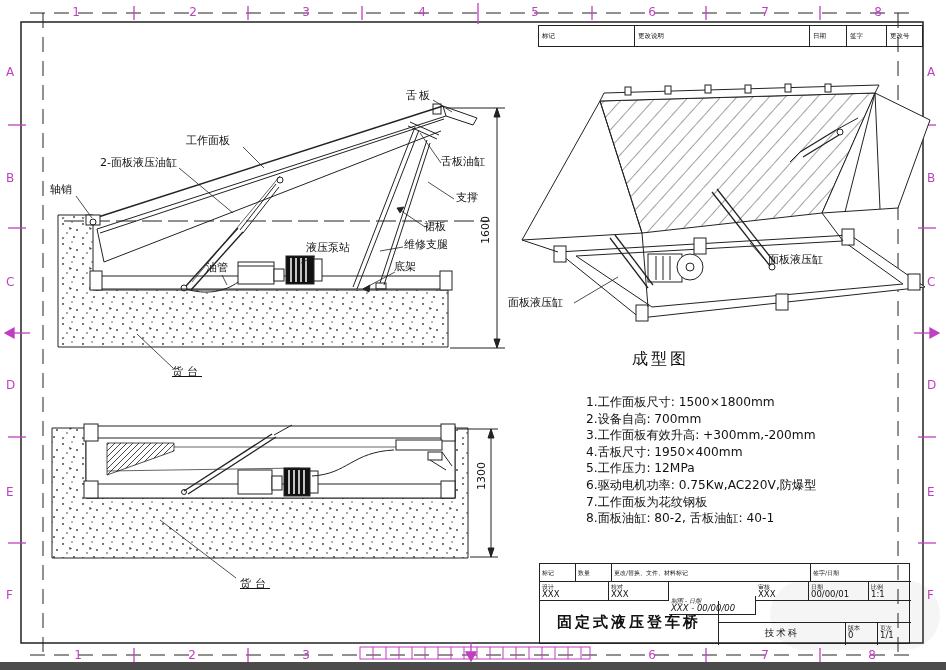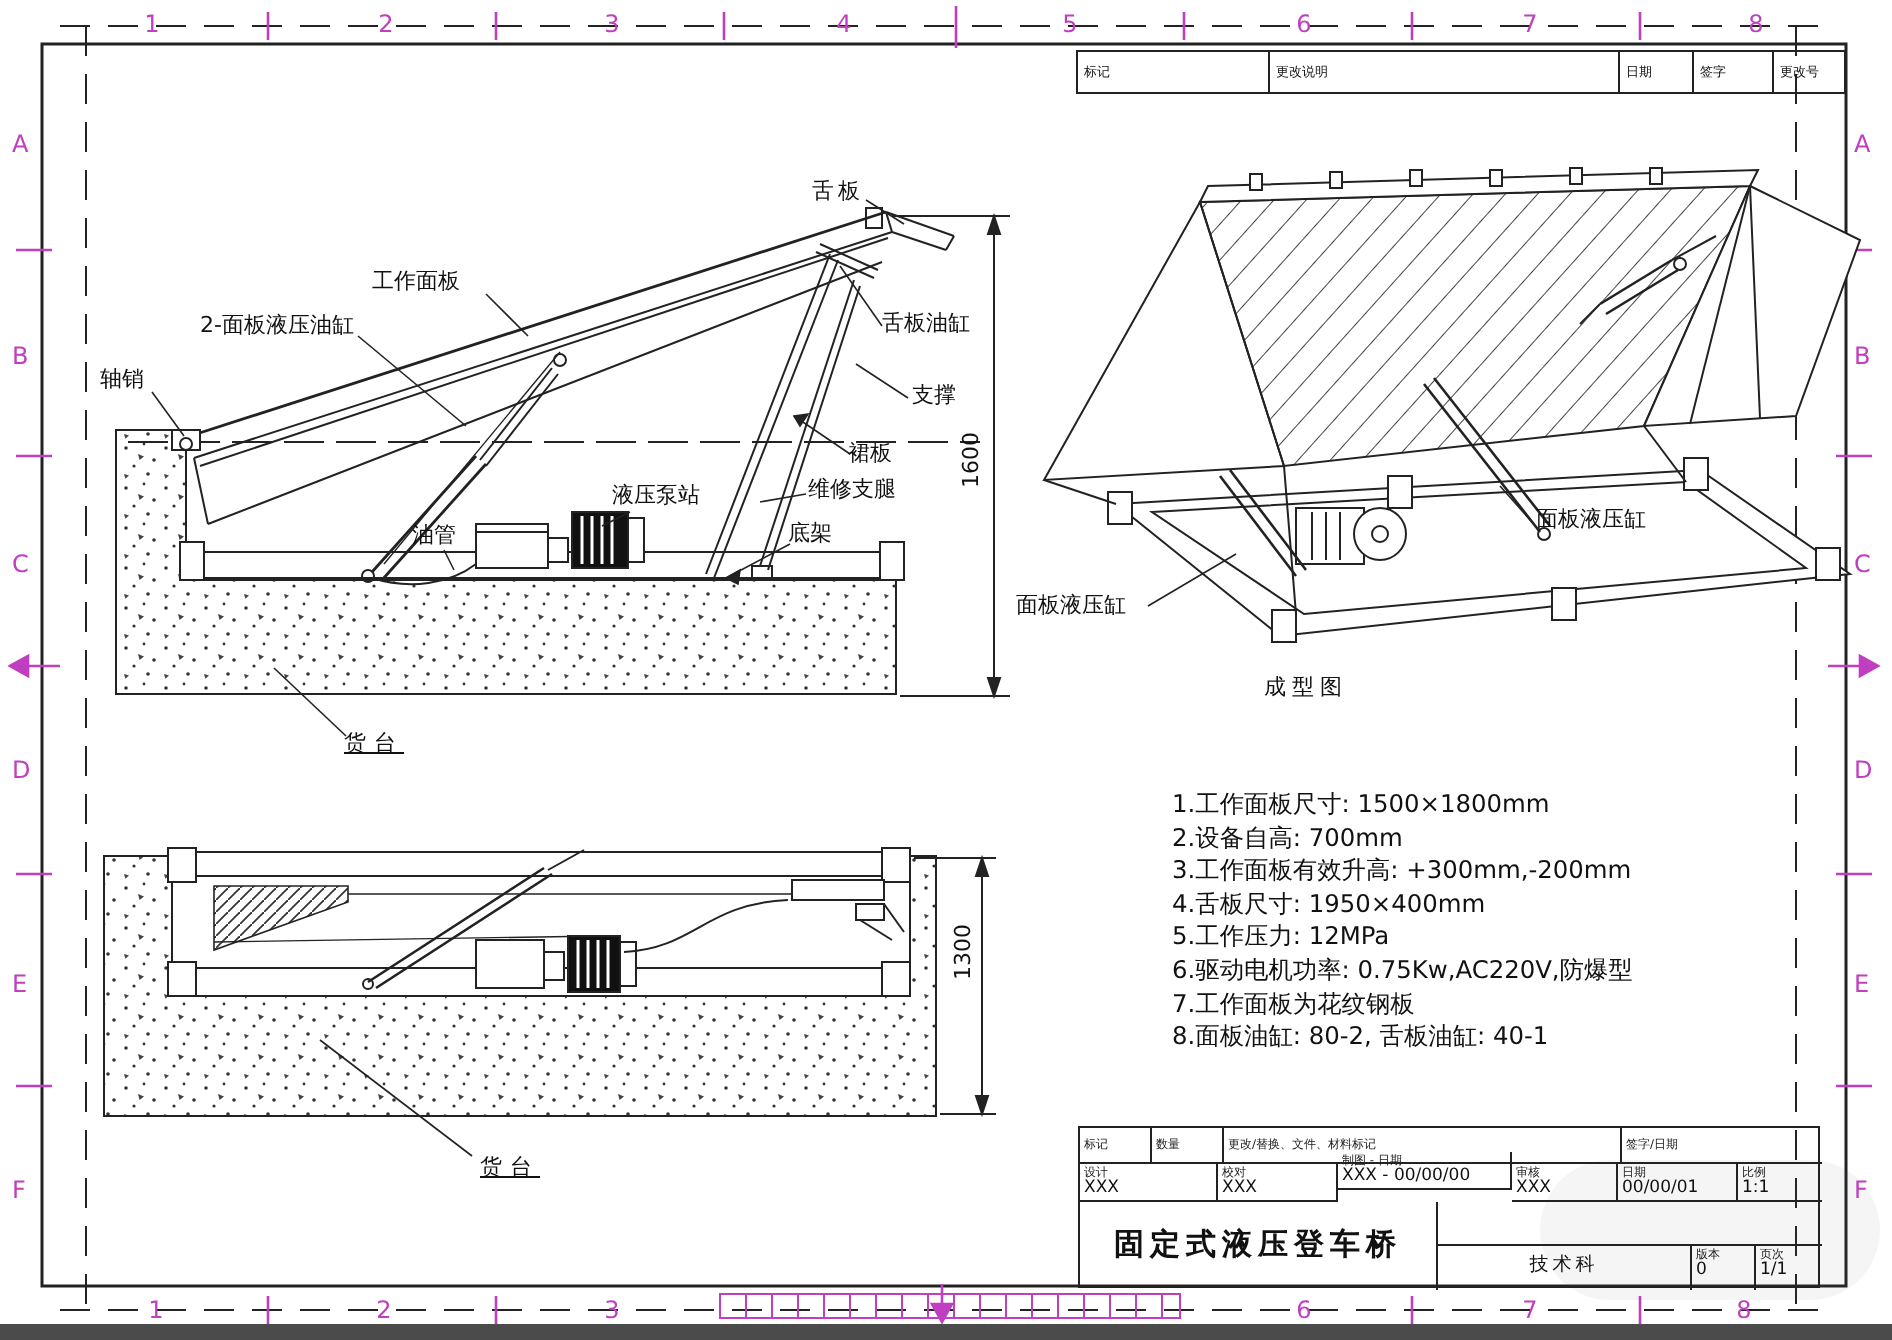--- a/index.html
+++ b/index.html
@@ -319,21 +319,21 @@
   <span class="lbl" style="left:206px;top:262px;">油管</span>
   <span class="lbl" style="left:394px;top:261px;">底架</span>
   <span class="lbl sp" style="left:172px;top:366px;">货台</span>
   <span class="dim" style="left:480px;top:244px;">1600</span>
 
   <span class="lbl sp" style="left:240px;top:578px;">货台</span>
   <span class="dim" style="left:476px;top:490px;">1300</span>
 
   <span class="lbl" style="left:508px;top:297px;">面板液压缸</span>
   <span class="lbl" style="left:768px;top:254px;">面板液压缸</span>
-  <span class="lbl" style="left:632px;top:338px;font-size:11px;letter-spacing:3px;">成型图</span>
+  <span class="lbl" style="left:632px;top:350px;font-size:16px;letter-spacing:3px;">成型图</span>
 
   <div class="tech">
     <div>1.工作面板尺寸: 1500×1800mm</div>
     <div>2.设备自高: 700mm</div>
     <div>3.工作面板有效升高: +300mm,-200mm</div>
     <div>4.舌板尺寸: 1950×400mm</div>
     <div>5.工作压力: 12MPa</div>
     <div>6.驱动电机功率: 0.75Kw,AC220V,防爆型</div>
     <div>7.工作面板为花纹钢板</div>
     <div>8.面板油缸: 80-2, 舌板油缸: 40-1</div>
@@ -356,21 +356,21 @@
       </div>
 
     <div class="cell" style="left:0;top:18px;width:69px;height:19px;">
       <span class="lab">设计</span>
         <span class="val">XXX</span>
       </div>
     <div class="cell" style="left:69px;top:18px;width:60px;height:19px;">
       <span class="lab">校对</span>
         <span class="val">XXX</span>
       </div>
-    <div class="cell" style="left:129px;top:12px;width:87px;height:19px;">
+    <div class="cell" style="left:129px;top:32px;width:87px;height:19px;font-style:italic;">
       <span class="lab">制图 - 日期</span>
         <span class="val">XXX - 00/00/00</span>
       </div>
     <div class="cell" style="left:216px;top:18px;width:53px;height:19px;">
       <span class="lab">审核</span>
         <span class="val">XXX</span>
       </div>
     <div class="cell" style="left:269px;top:18px;width:60px;height:19px;">
       <span class="lab">日期</span>
         <span class="val">00/00/01</span>

